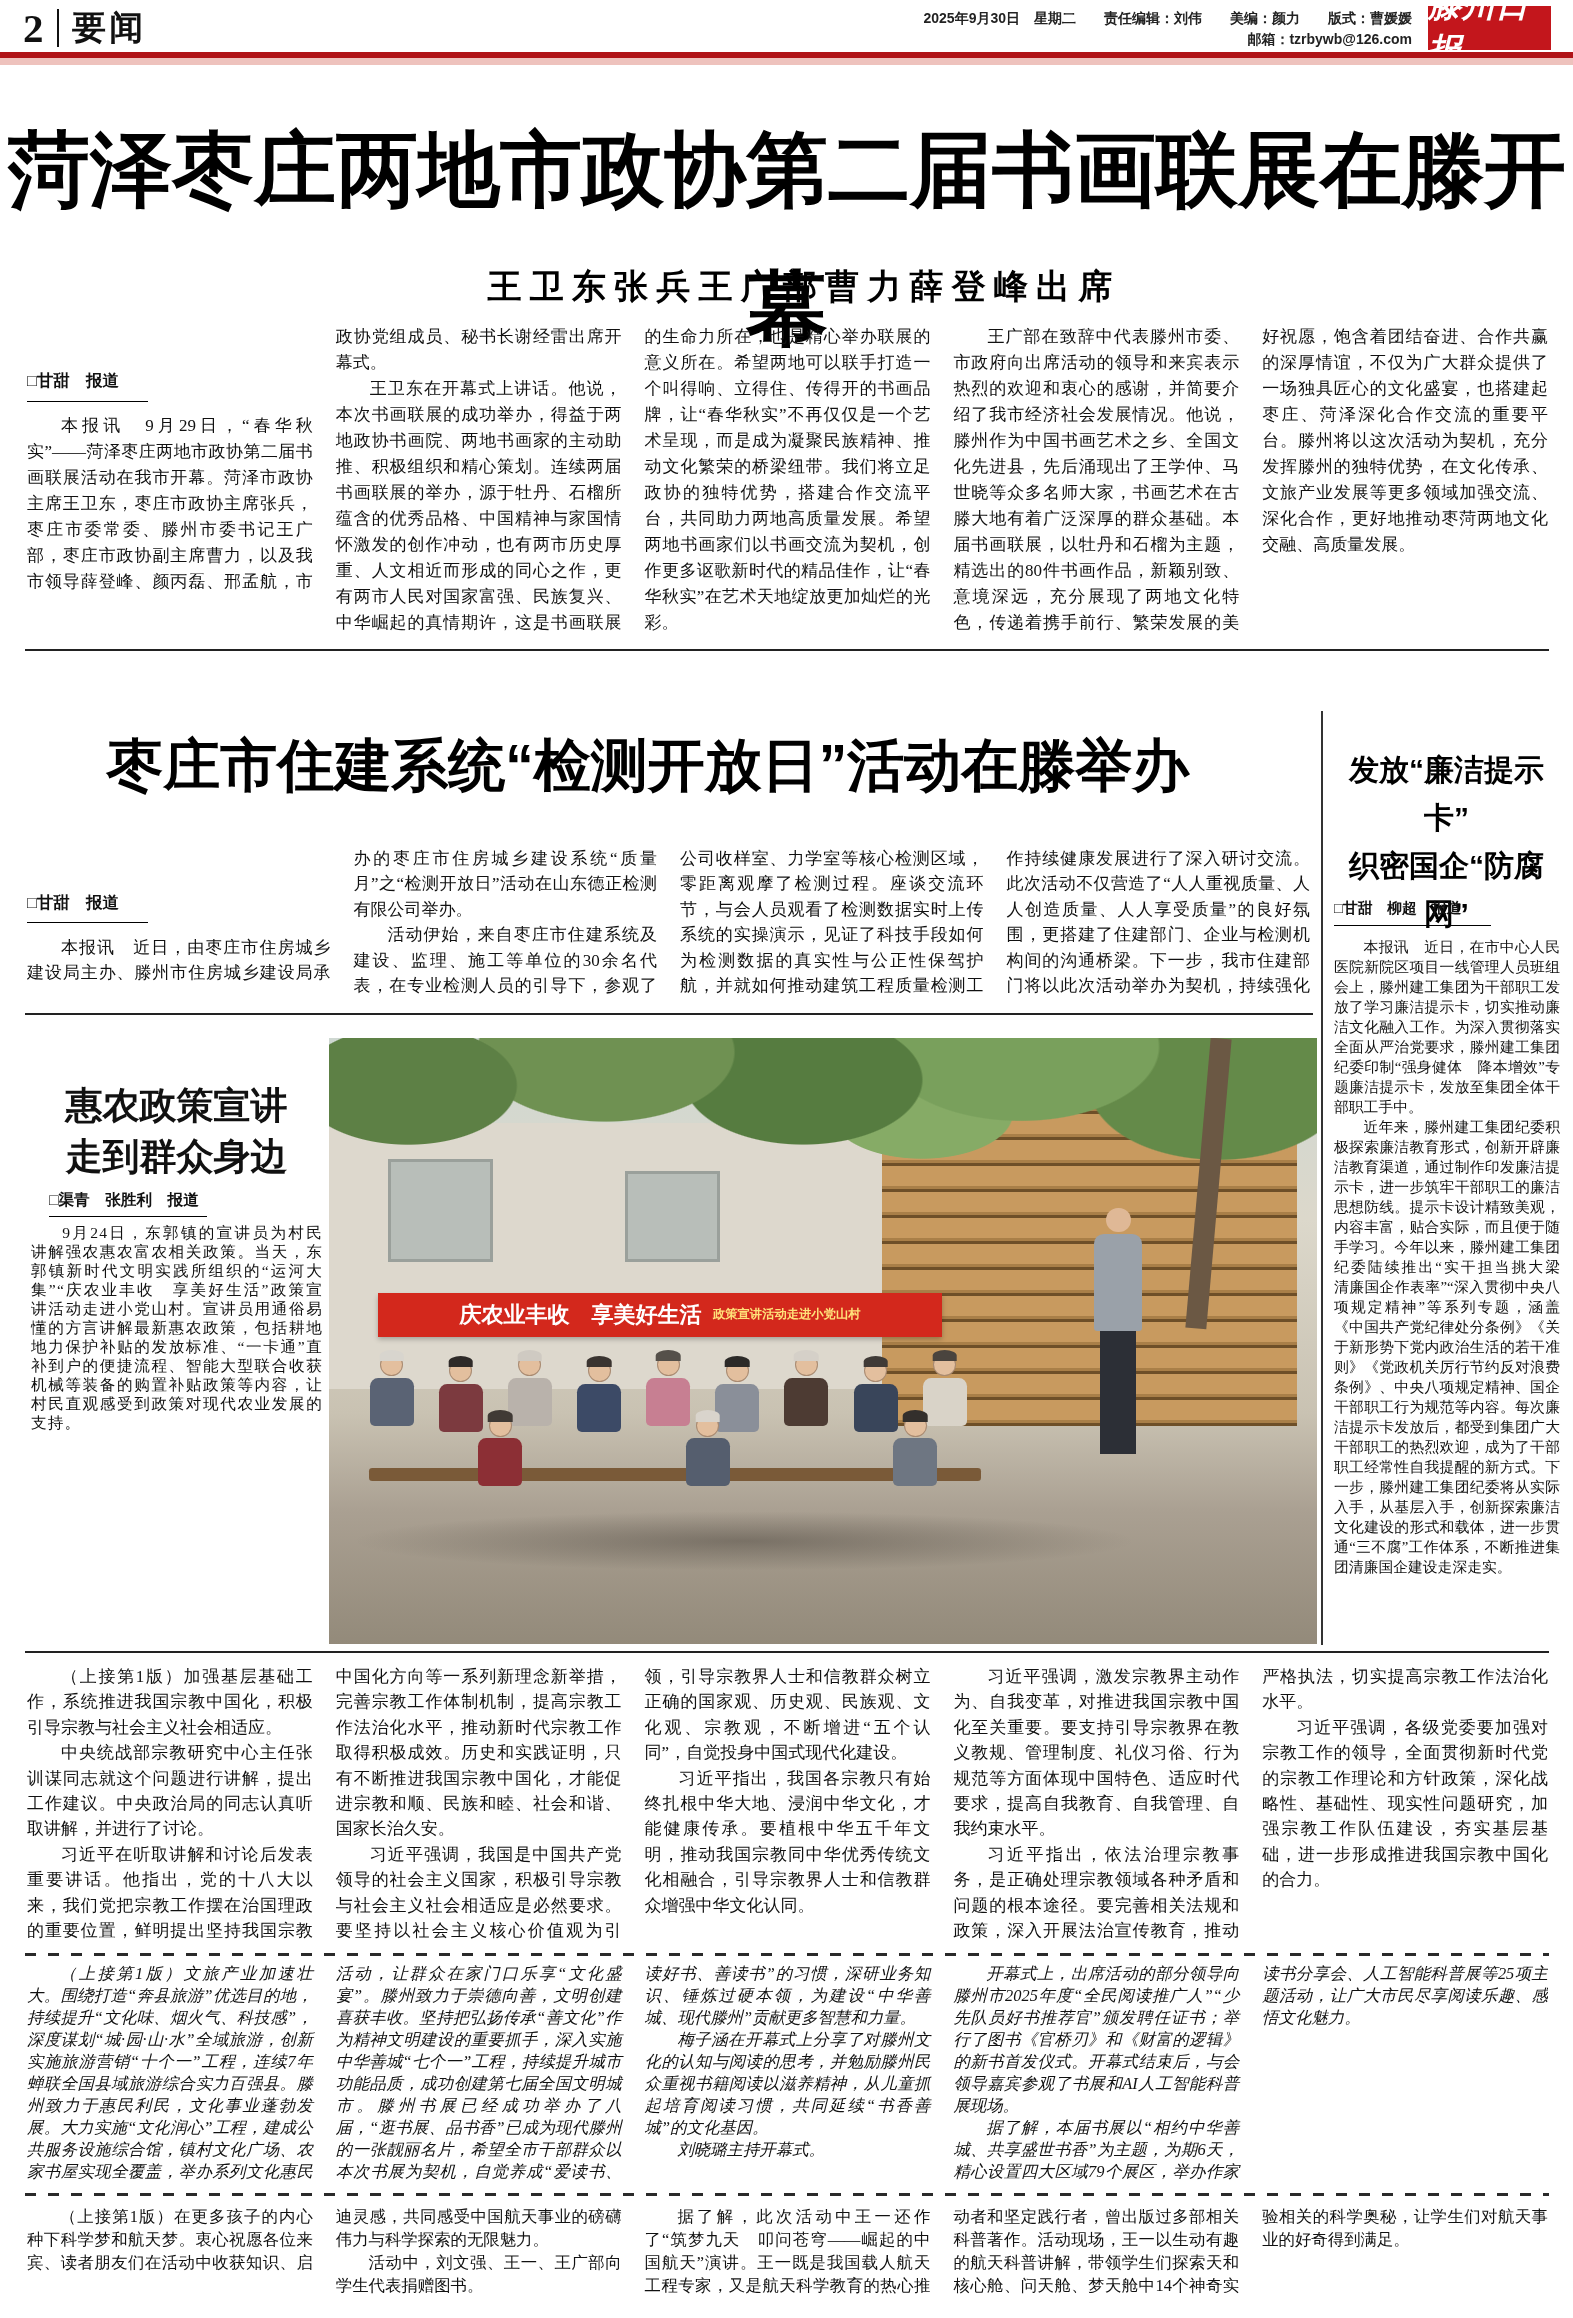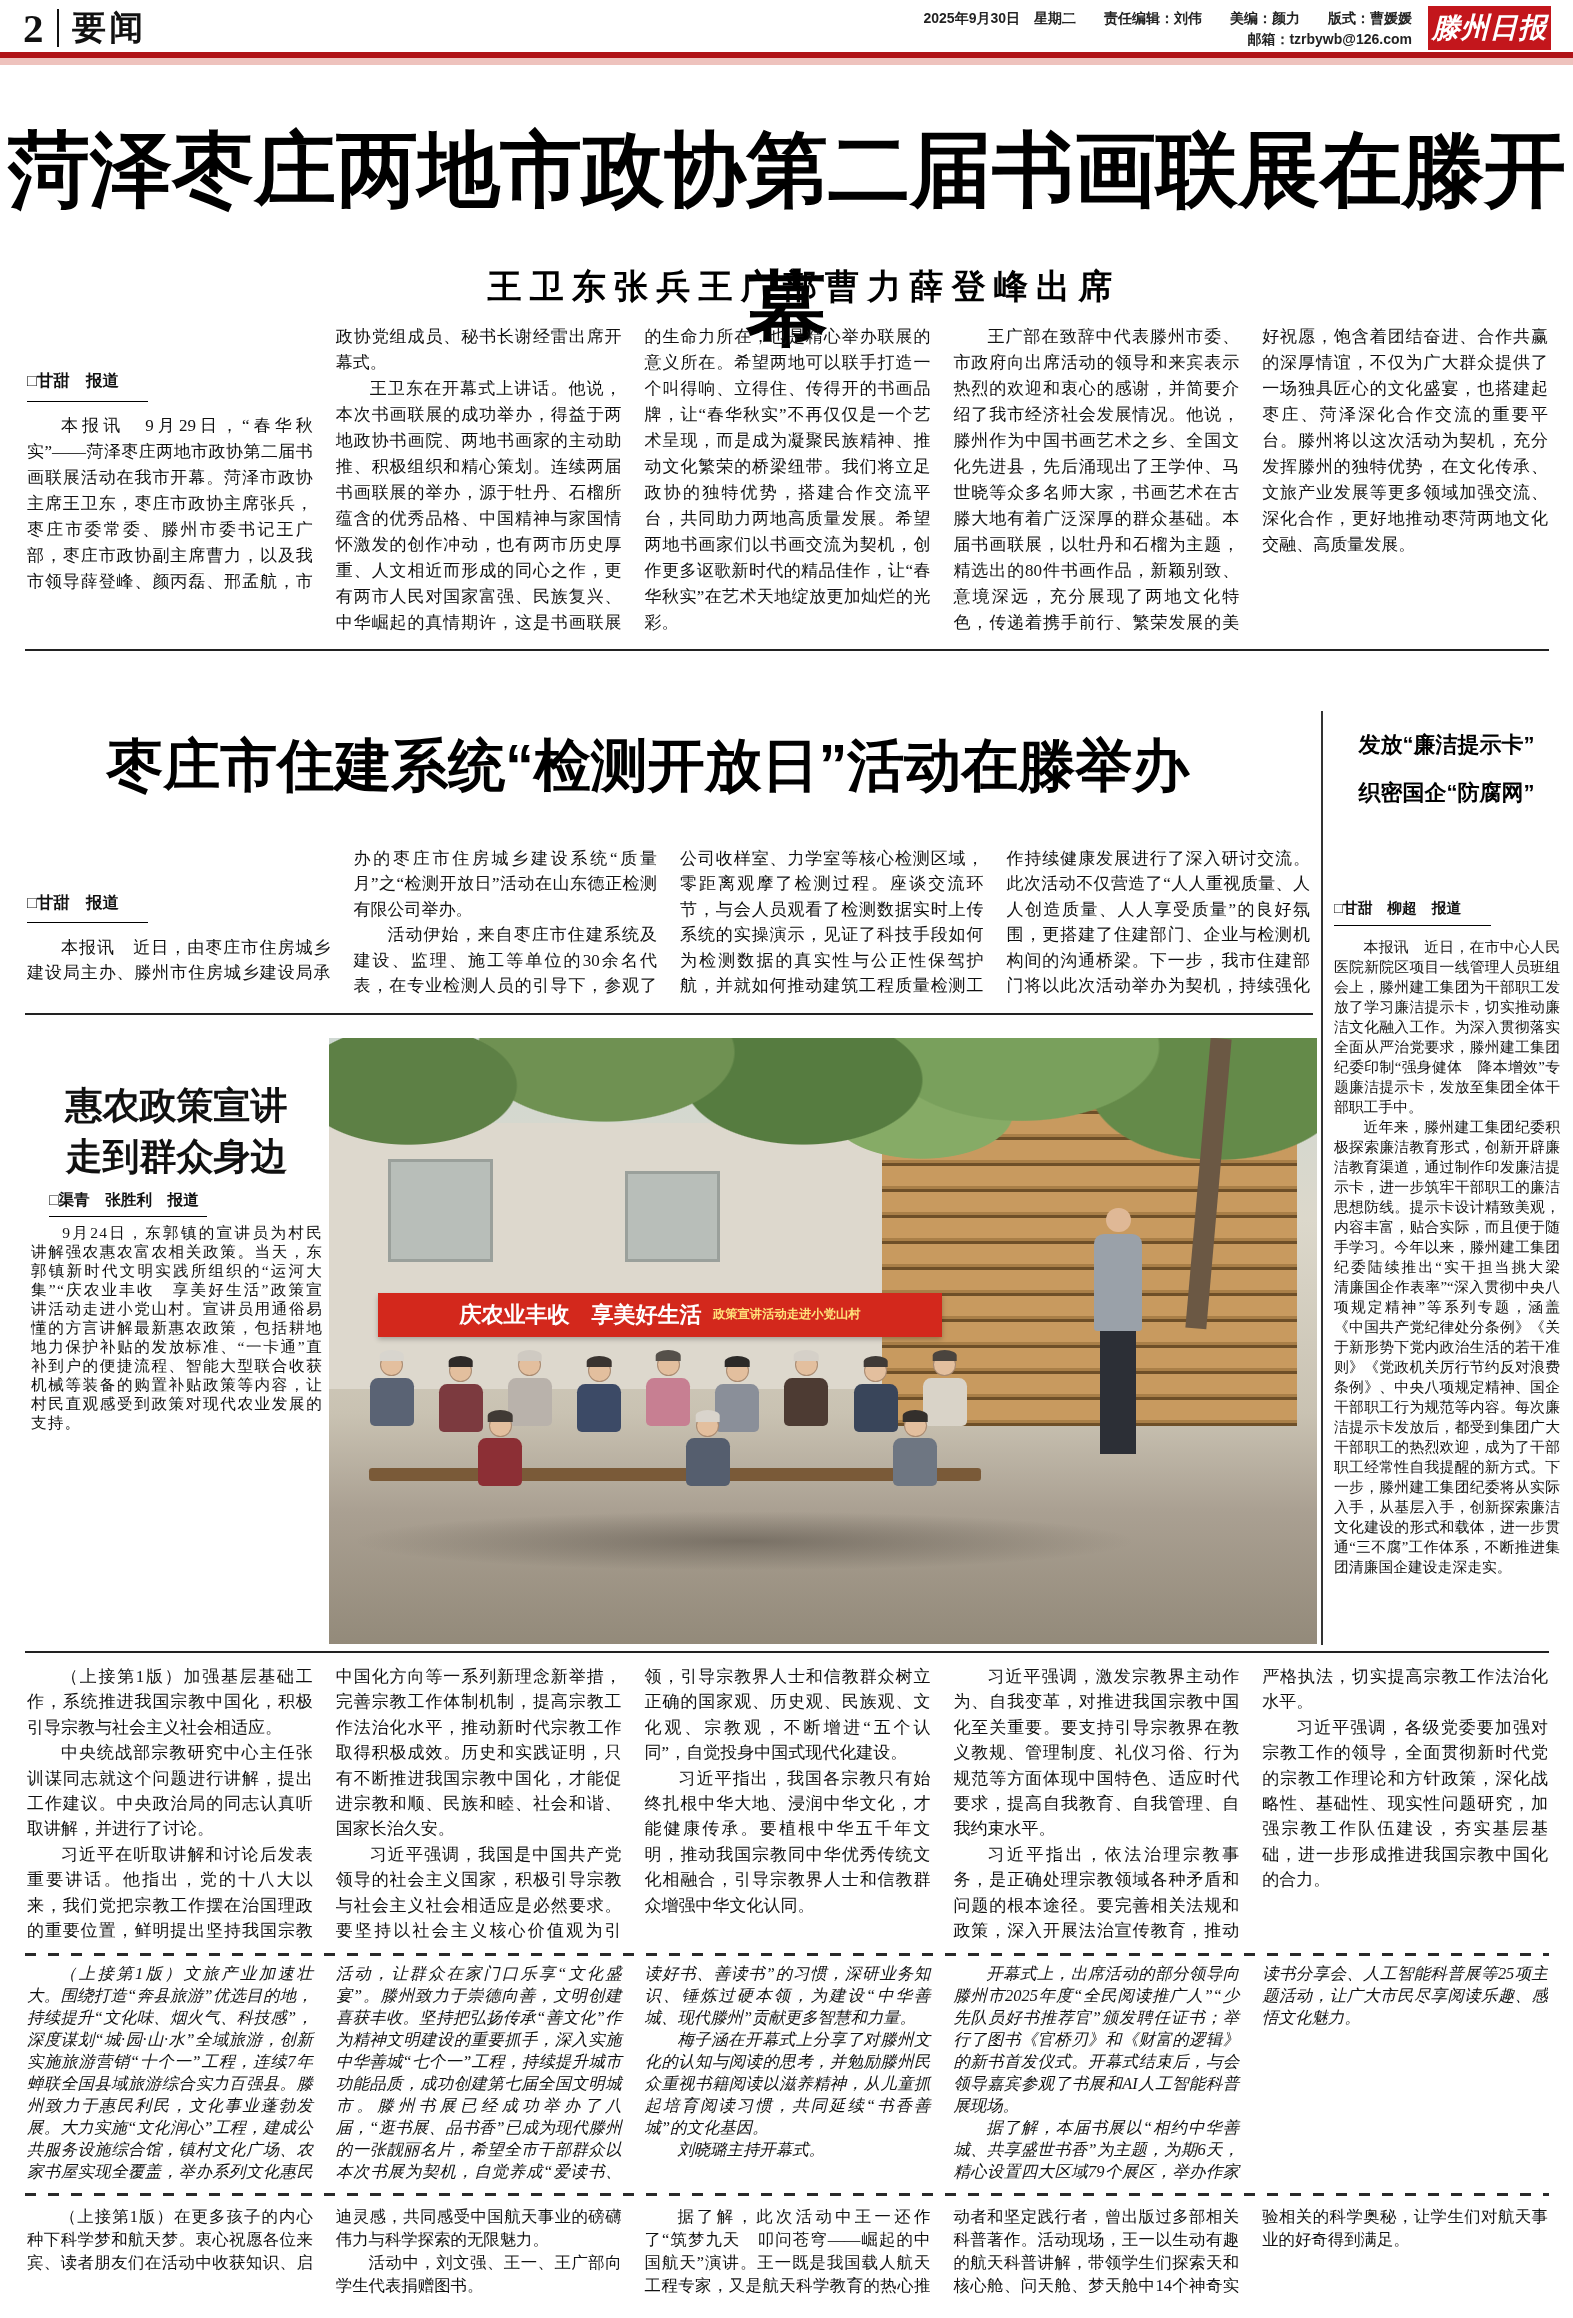--- a/index.html
+++ b/index.html
@@ -8,40 +8,40 @@
   
   .hdr{position:absolute;left:23px;top:4.9px;width:1528px;height:46px;}
   .hdr-left{position:absolute;left:0;top:0;display:flex;align-items:center;gap:13px;}
   .pageno{font-family:"Liberation Serif",serif;font-size:41px;font-weight:700;line-height:46px;}
   .hdr-div{width:2.5px;height:38px;background:#111;}
   .section{font-family:"Liberation Sans",sans-serif;font-size:34px;font-weight:900;letter-spacing:3.3px;}
   .hdr-right{position:absolute;right:139px;top:3.3px;text-align:right;
              font-family:"Liberation Sans",sans-serif;font-size:14px;font-weight:700;line-height:21px;color:#222;}
   .masthead{position:absolute;right:0;top:1.6px;width:123px;height:44px;background:#c3161c;color:#fff;
             display:flex;align-items:center;justify-content:center;
-            font-family:"Liberation Serif",serif;font-style:italic;font-weight:700;font-size:28px;letter-spacing:0.8px;}
+            font-family:"Liberation Serif",serif;font-style:italic;font-weight:700;font-size:33px;letter-spacing:0.8px;}
   .redbar{position:absolute;left:0;top:52px;width:1574px;height:13px;
           background:linear-gradient(180deg,#b01418 0 44%,#eec2bd 44% 100%);}
   
   .h1{position:absolute;left:0;top:100px;width:1574px;text-align:center;
       font-family:"Liberation Sans",sans-serif;font-weight:900;font-size:82px;line-height:1.7;color:#000;}
   .subhead{position:absolute;left:17px;top:264px;width:1574px;text-align:center;
       font-family:"Liberation Sans",sans-serif;font-weight:600;font-size:34px;letter-spacing:8.2px;color:#000;}
   .byline{display:inline-block;font-size:16.4px;padding:0 29.5px 6.6px 0;border-bottom:1.2px solid #000;
           margin-bottom:11.5px;font-weight:700;margin-top:44px;}
   .cols{column-gap:23px;column-fill:auto;overflow:hidden;text-align:justify;}
   .cols p.para{margin:0;text-indent:2em;}
   .a1cols{position:absolute;left:27px;top:324px;width:1521px;height:313px;
           column-count:5;font-size:17px;line-height:26px;}
   .rule{position:absolute;background:#222;}
   
   .h2{position:absolute;left:8.2px;top:711px;width:1279px;text-align:center;
       font-family:"Liberation Sans",sans-serif;font-weight:900;font-size:57px;line-height:1.9;color:#000;}
-  .rtitle{position:absolute;left:1332px;top:721px;width:229px;text-align:center;
-      font-family:"Liberation Sans",sans-serif;font-weight:900;font-size:22px;line-height:48px;color:#000;}
+  .rtitle{position:absolute;left:1332px;top:746px;width:229px;text-align:center;
+      font-family:"Liberation Sans",sans-serif;font-weight:900;font-size:30px;line-height:48px;color:#000;}
   .a2cols{position:absolute;left:27px;top:846px;width:1283px;height:164px;
           column-count:4;font-size:17px;line-height:25.4px;}
   
   .a3col{position:absolute;left:1334px;top:854px;width:226px;height:788px;
          font-size:14.8px;line-height:20px;text-align:justify;overflow:hidden;}
   .a3col p.para{margin:0;text-indent:2em;}
   
   .htitle{position:absolute;left:29px;top:1080px;width:295px;text-align:center;
           font-family:"Liberation Sans",sans-serif;font-weight:900;font-size:37px;line-height:51px;}
   .hby{position:absolute;left:49px;top:1190px;width:270px;font-size:15.6px;font-weight:700;}

